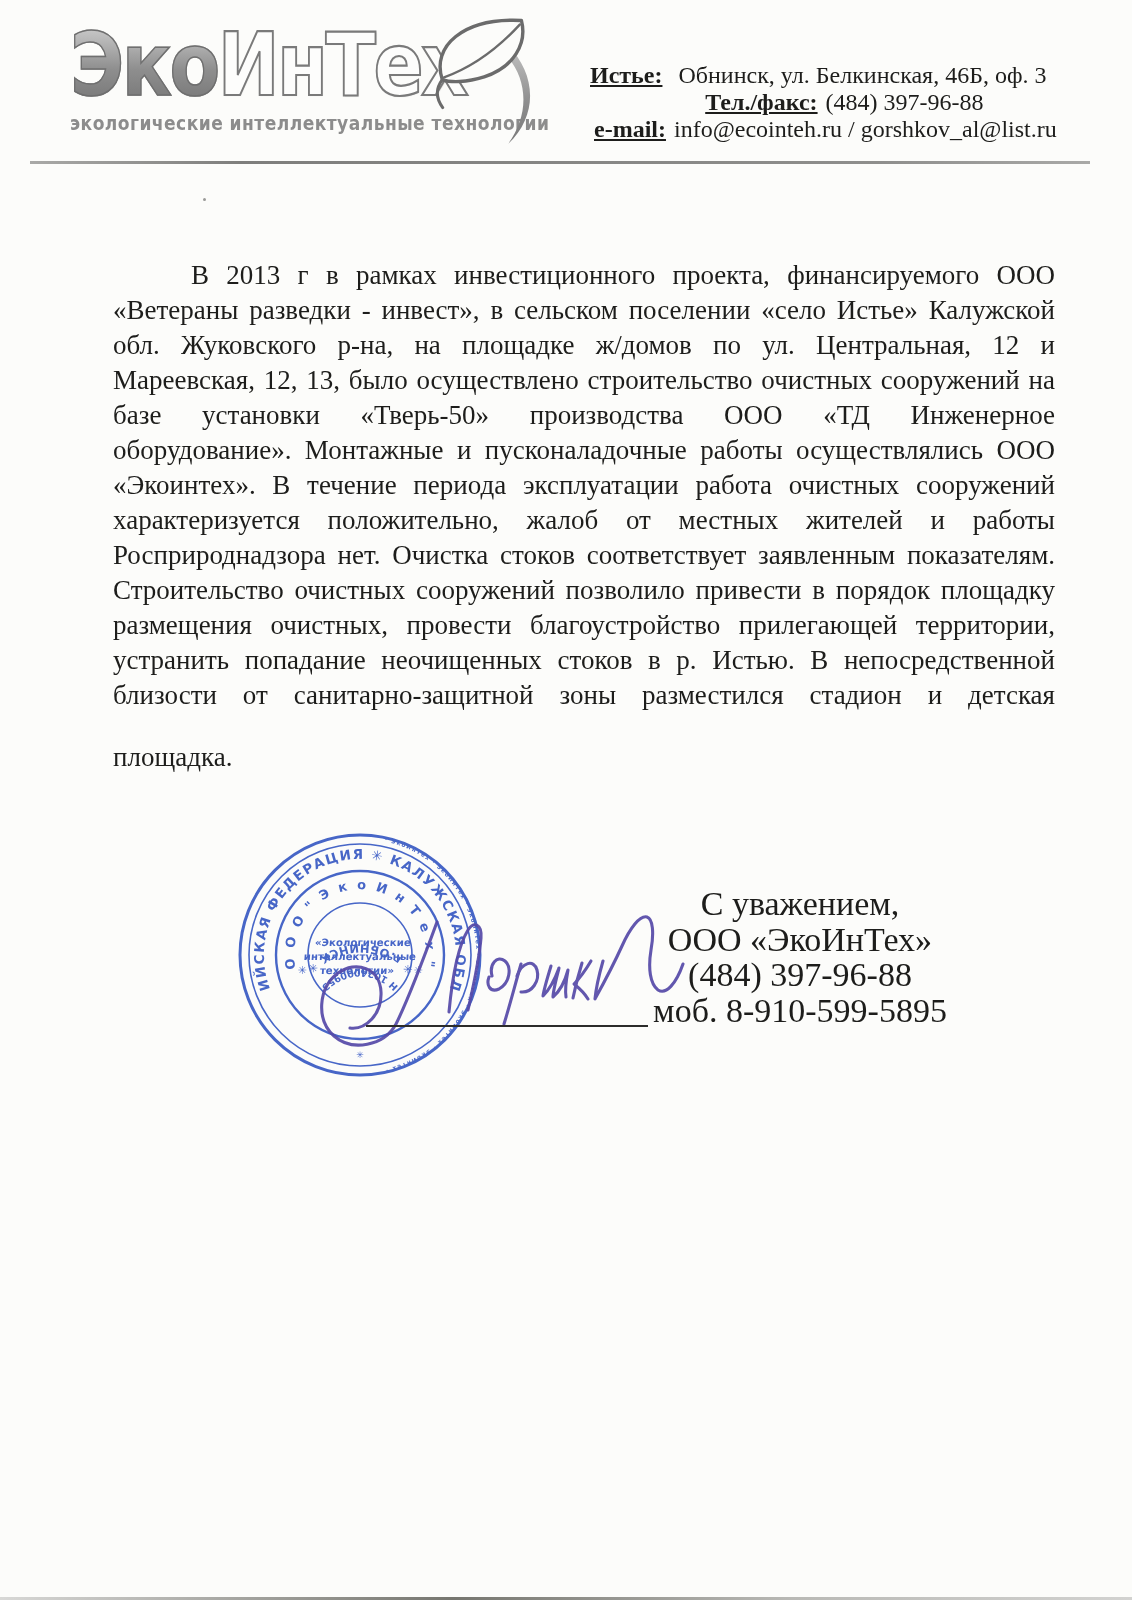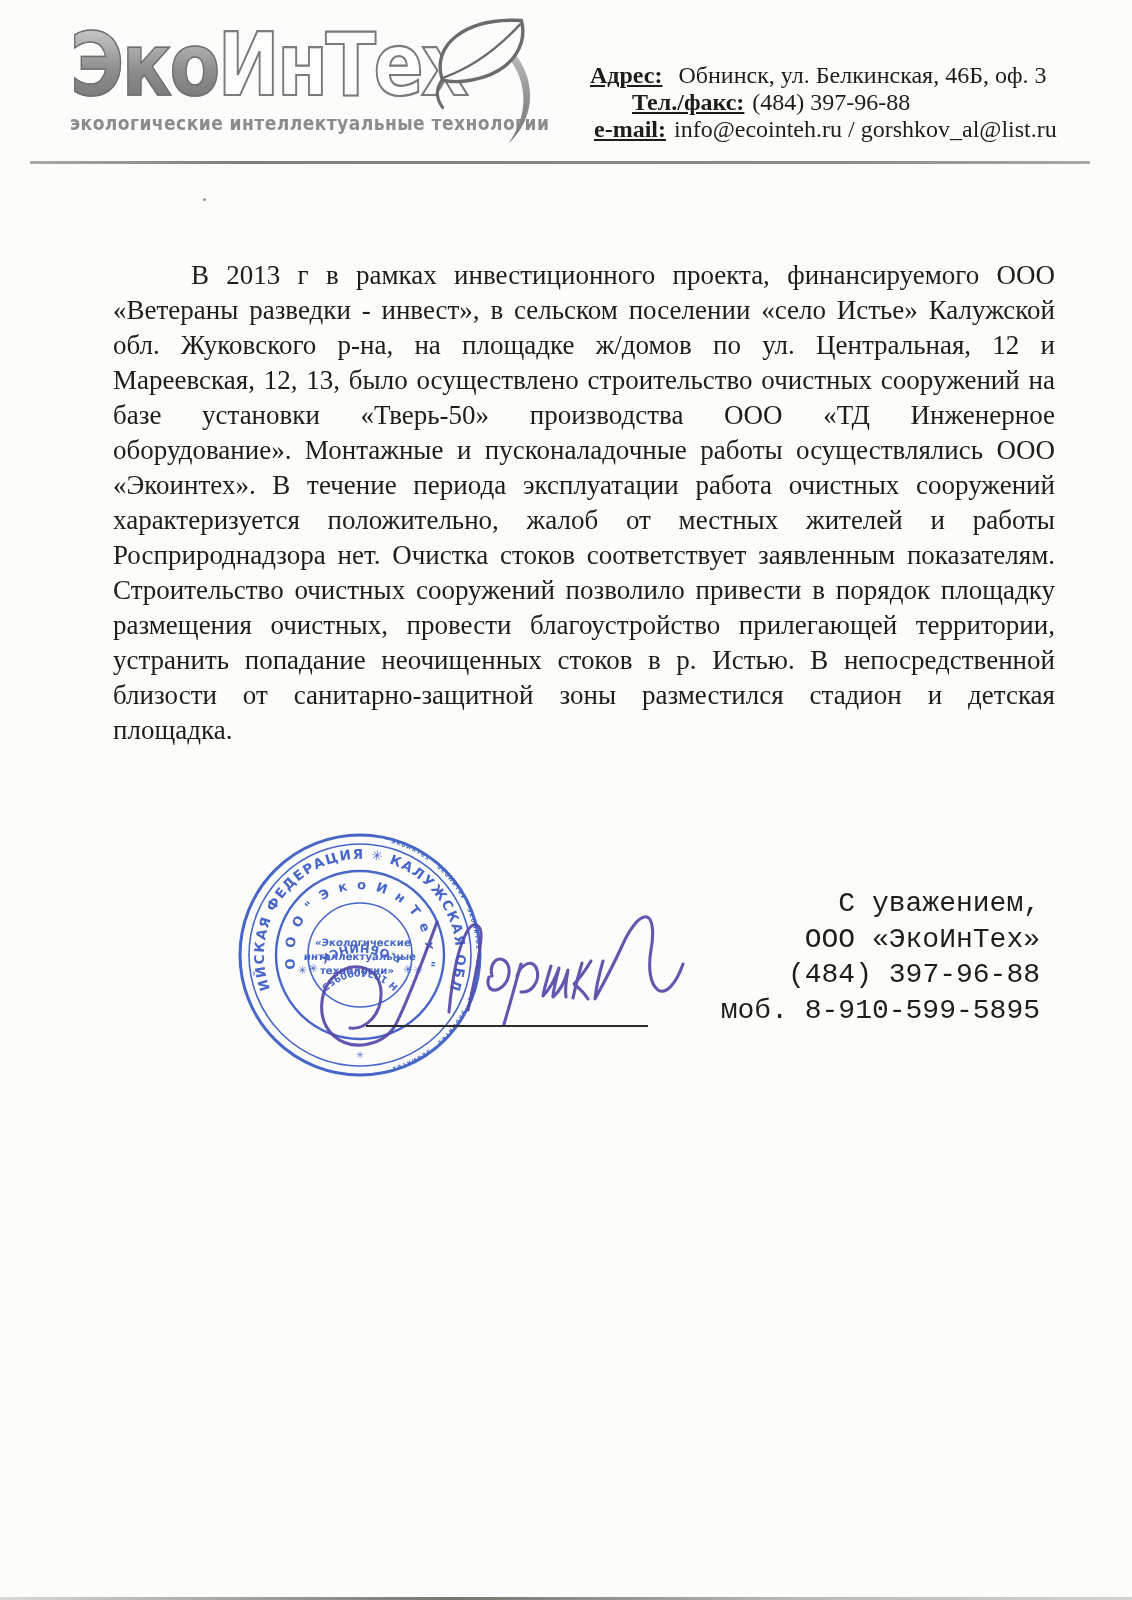--- a/index.html
+++ b/index.html
@@ -25,38 +25,38 @@
     text-shadow:1px 1px 1px rgba(90,90,90,.25);
   }
   .logo-tagline{
     margin-top:4px;font-family:"DejaVu Sans","Liberation Sans",sans-serif;
     font-weight:bold;font-size:19px;color:#8c8c8c;letter-spacing:.5px;
     transform:scaleX(.9);transform-origin:left;white-space:nowrap;
   }
   .logo-art{position:absolute;left:432px;top:12px;}
   
   .contact{position:absolute;left:590px;top:62px;font-size:24px;line-height:27px;white-space:nowrap;}
-  .contact .row2{padding-left:42px;}
+  .contact .row2{padding-left:42px;text-align:center;}
   .contact .row3{padding-left:4px;text-align:right;}
   .contact .lbl{font-weight:bold;text-decoration:underline;margin-right:8px;}
   .contact .row1 .lbl{margin-right:16px;}
   .divider{position:absolute;left:30px;top:161px;width:1060px;height:3px;
     background:linear-gradient(90deg,#a9a9a7,#7e7e7c 20%,#8e8e8c 80%,#a9a9a7);}
   
   .para{position:absolute;left:113px;top:258px;width:942px;font-size:27px;}
   .doc-line{line-height:35px;text-align:justify;text-align-last:justify;height:35px;overflow:visible;}
   .doc-line:first-child{text-indent:78px;}
-  .doc-line:last-child{text-align-last:left;}
+  .doc-line:last-child{text-align-last:left;margin-top:27px;}
   
   .stamp{position:absolute;left:237px;top:832px;width:246px;height:246px;opacity:.93;}
   .sig-ink{position:absolute;left:290px;top:885px;width:410px;height:170px;}
   .sig-line{position:absolute;left:366px;top:1025px;width:282px;height:2px;background:#2c2c2a;}
   .sig-block{
     position:absolute;left:560px;top:886px;width:480px;
-    text-align:right;font-size:28px;line-height:35.5px;white-space:nowrap;font-family:Liberation Mono, monospace;
+    text-align:center;font-size:34px;line-height:35.5px;white-space:nowrap;
   }
   .scan-edge{position:absolute;left:0;bottom:0;width:100%;height:3px;
     background:linear-gradient(90deg,#d8d8d6,#76766f 40%,#b9b9b5 70%,#d2d2d0);}
   .speck{position:absolute;left:203px;top:198px;width:3px;height:3px;border-radius:50%;background:#9a9a98;}
 </style>
 </head>
 <body>
 
 <div class="page">
 
@@ -77,21 +77,21 @@
       <path d="M 72 30 C 104 58 108 102 76 132 C 100 100 96 58 64 34 Z" fill="url(#gsw)"></path>
     </g>
     <g transform="rotate(-5 50 40)">
       <path d="M 8 64 C 0 30 34 4 92 12 C 96 36 80 58 50 65 C 32 69 16 68 8 64 Z" fill="#fcfcfa" stroke="#6b6b6b" stroke-width="3.4" stroke-linejoin="round"></path>
       <path d="M 10 62 C 40 54 66 38 90 16" fill="none" stroke="#6b6b6b" stroke-width="2.4" stroke-linecap="round"></path>
       <path d="M 8 64 C 0 73 0 82 6 92" fill="none" stroke="#6b6b6b" stroke-width="3" stroke-linecap="round"></path>
     </g>
   </svg>
 
   <div class="contact">
-    <div class="row1"><span class="lbl">Адрес:</span><span>Обнинск, ул. Белкинская, 46Б, оф. 3</span></div>
+    <div class="row1"><span class="lbl">Истье:</span><span>Обнинск, ул. Белкинская, 46Б, оф. 3</span></div>
     <div class="row2"><span class="lbl">Тел./факс:</span><span>(484) 397-96-88</span></div>
     <div class="row3"><span class="lbl">e-mail:</span><span>info@ecointeh.ru / gorshkov_al@list.ru</span></div>
   </div>
 
   <div class="divider"></div>
   <div class="speck"></div>
 
   <div class="para">
       <div class="doc-line">В 2013 г в рамках инвестиционного проекта, финансируемого ООО</div>
       <div class="doc-line">«Ветераны разведки - инвест», в сельском поселении «село Истье» Калужской</div>

